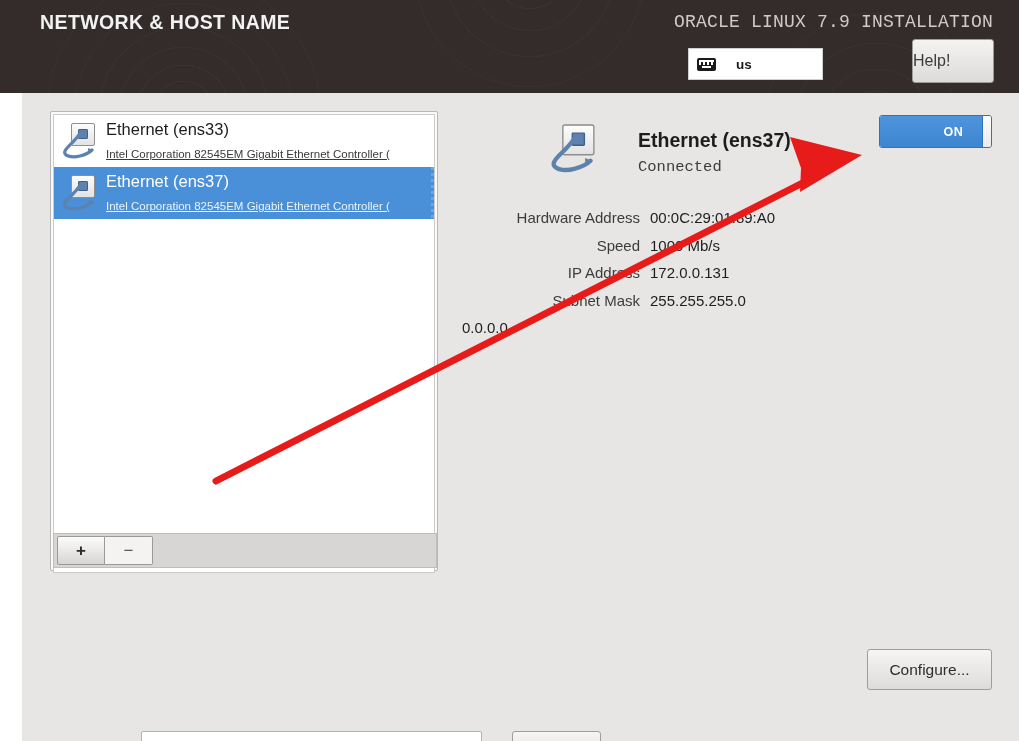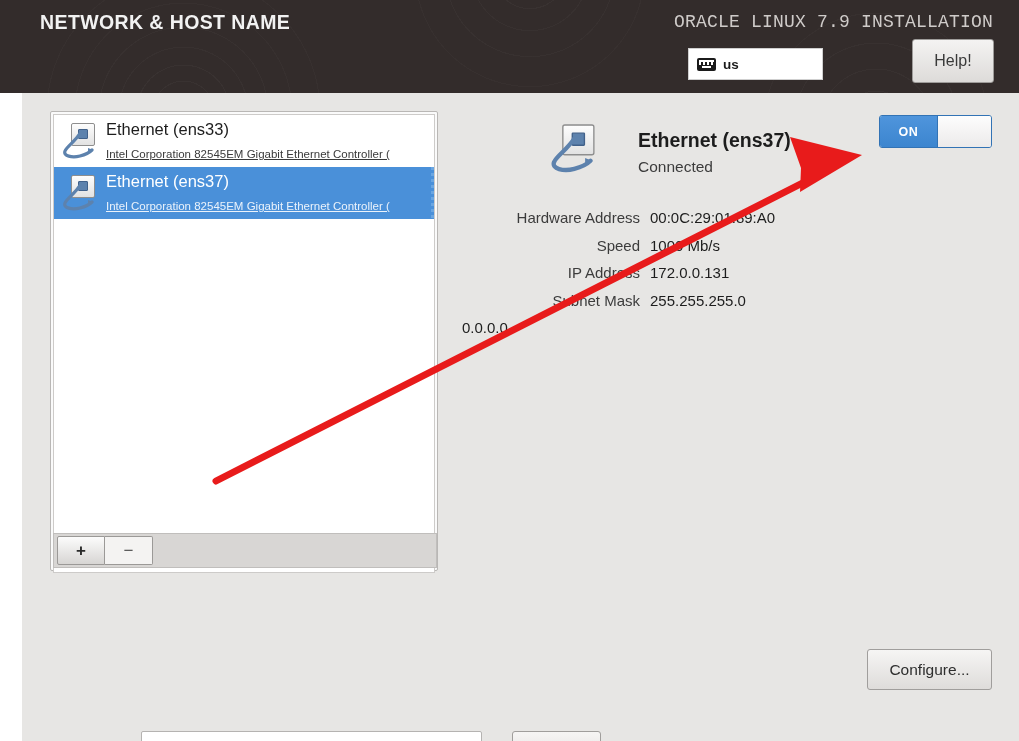--- a/index.html
+++ b/index.html
@@ -77,20 +77,21 @@
   .kbd-box {
     position: absolute;
     left: 688px; top: 48px;
     width: 135px; height: 32px;
     background: #ffffff;
     border: 1px solid #cfcfcf;
     display: flex;
     align-items: center;
     padding-left: 8px;
     box-sizing: border-box;
+    gap: 13px;
   }
   .kbd-icon {
     width: 19px; height: 13px;
     background: #1b1b1b;
     border-radius: 2px;
     position: relative;
     flex: none;
   }
   .kbd-icon::before {
     content: "";
@@ -119,21 +120,20 @@
     position: absolute;
     left: 912px; top: 39px;
     width: 80px; height: 42px;
     background: linear-gradient(to bottom, #f4f3f2 0%, #dddbd9 100%);
     border: 1px solid #9e9c9a;
     border-radius: 3px;
     color: #3a3a3a;
     font-size: 16px;
     display: flex;
     align-items: center;
-    justify-content: center;
     cursor: pointer;
   }
 
   
   .content {
     position: absolute;
     left: 22px; top: 93px;
     width: 997px; height: 648px;
     background: #e7e6e4;
   }
@@ -270,20 +270,21 @@
   .det-title {
     font-size: 19.5px;
     font-weight: bold;
     color: #1d1d1d;
     white-space: nowrap;
   }
   .det-status {
     font-size: 15.5px;
     color: #3c3c3c;
     margin-top: 6px;
+    font-family: Liberation Mono, monospace;
   }
   .toggle {
     position: absolute;
     left: 427px; top: 4px;
     width: 113px; height: 33px;
     border: 1px solid #3273b5;
     border-radius: 3px;
     display: flex;
     box-sizing: border-box;
     cursor: pointer;
@@ -292,20 +293,21 @@
   .toggle .on-part {
     flex: 0 0 57px;
     background: linear-gradient(to bottom, #4f95dc, #3c85cf);
     color: #ffffff;
     font-size: 12.5px;
     font-weight: bold;
     letter-spacing: 0.6px;
     display: flex;
     align-items: center;
     justify-content: center;
+    padding-left: 45px;
   }
   .toggle .knob {
     flex: 1;
     background: linear-gradient(to bottom, #fdfdfd, #eceaea);
     border-left: 1px solid #3273b5;
   }
 
   .det-rows {
     position: absolute;
     left: 0; top: 98px;

